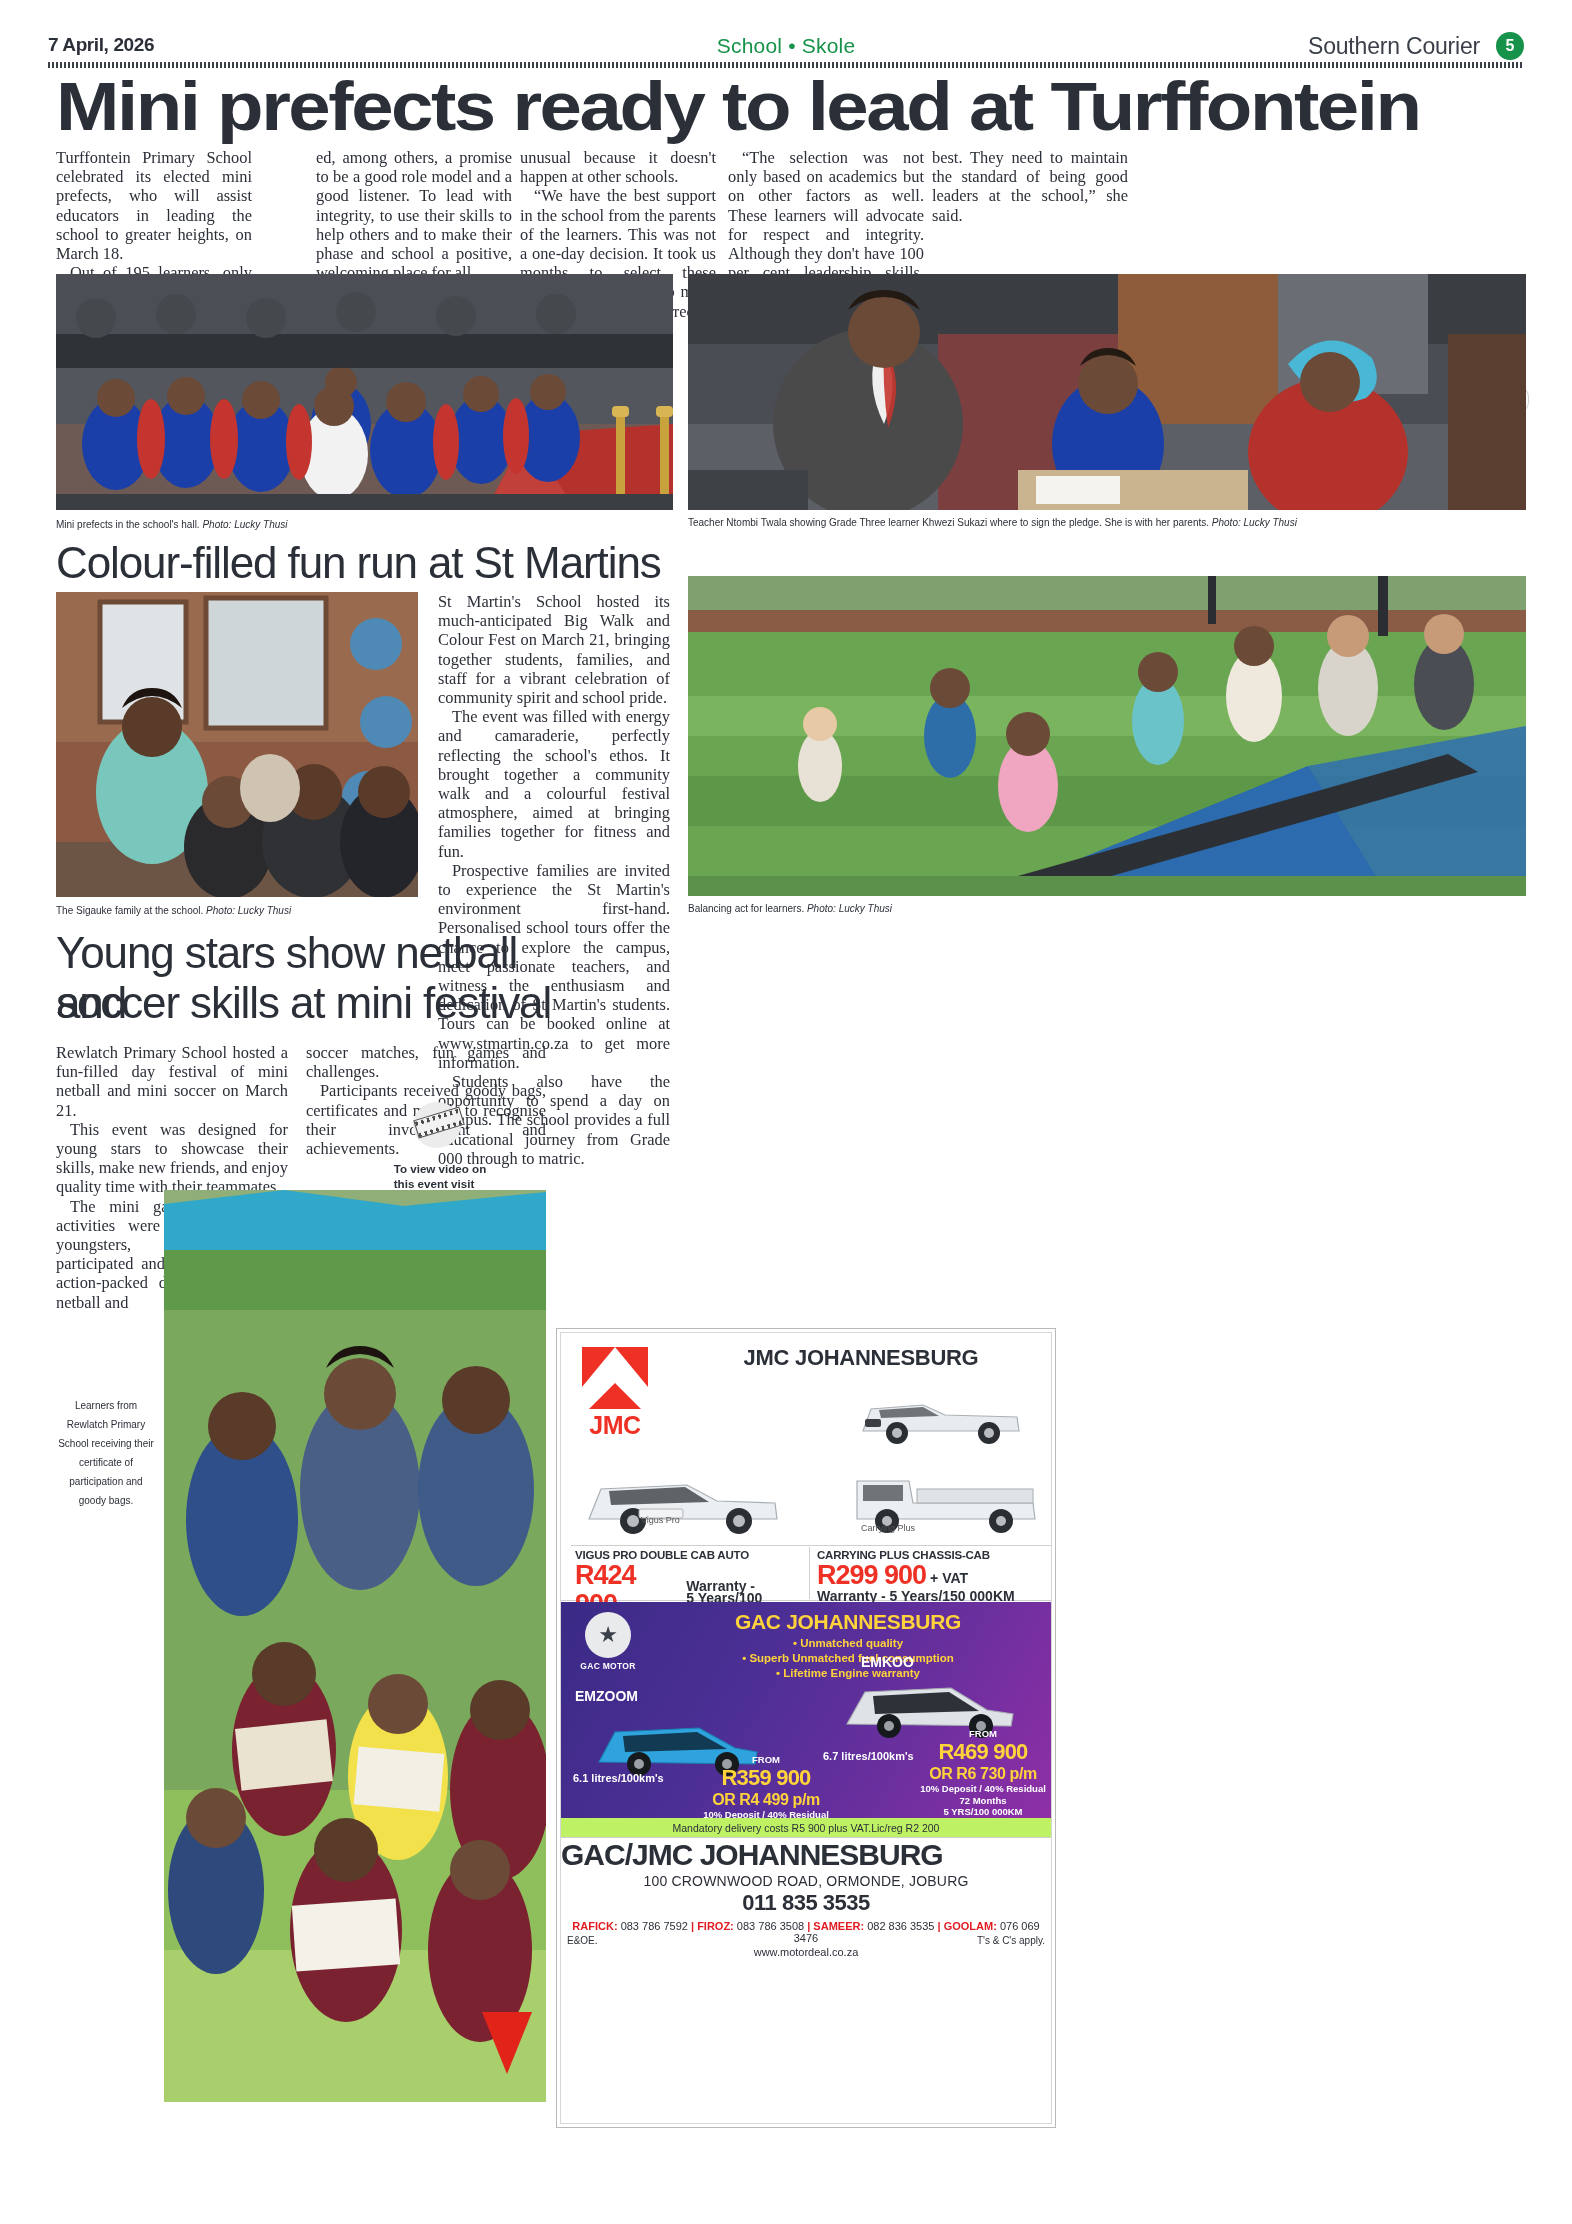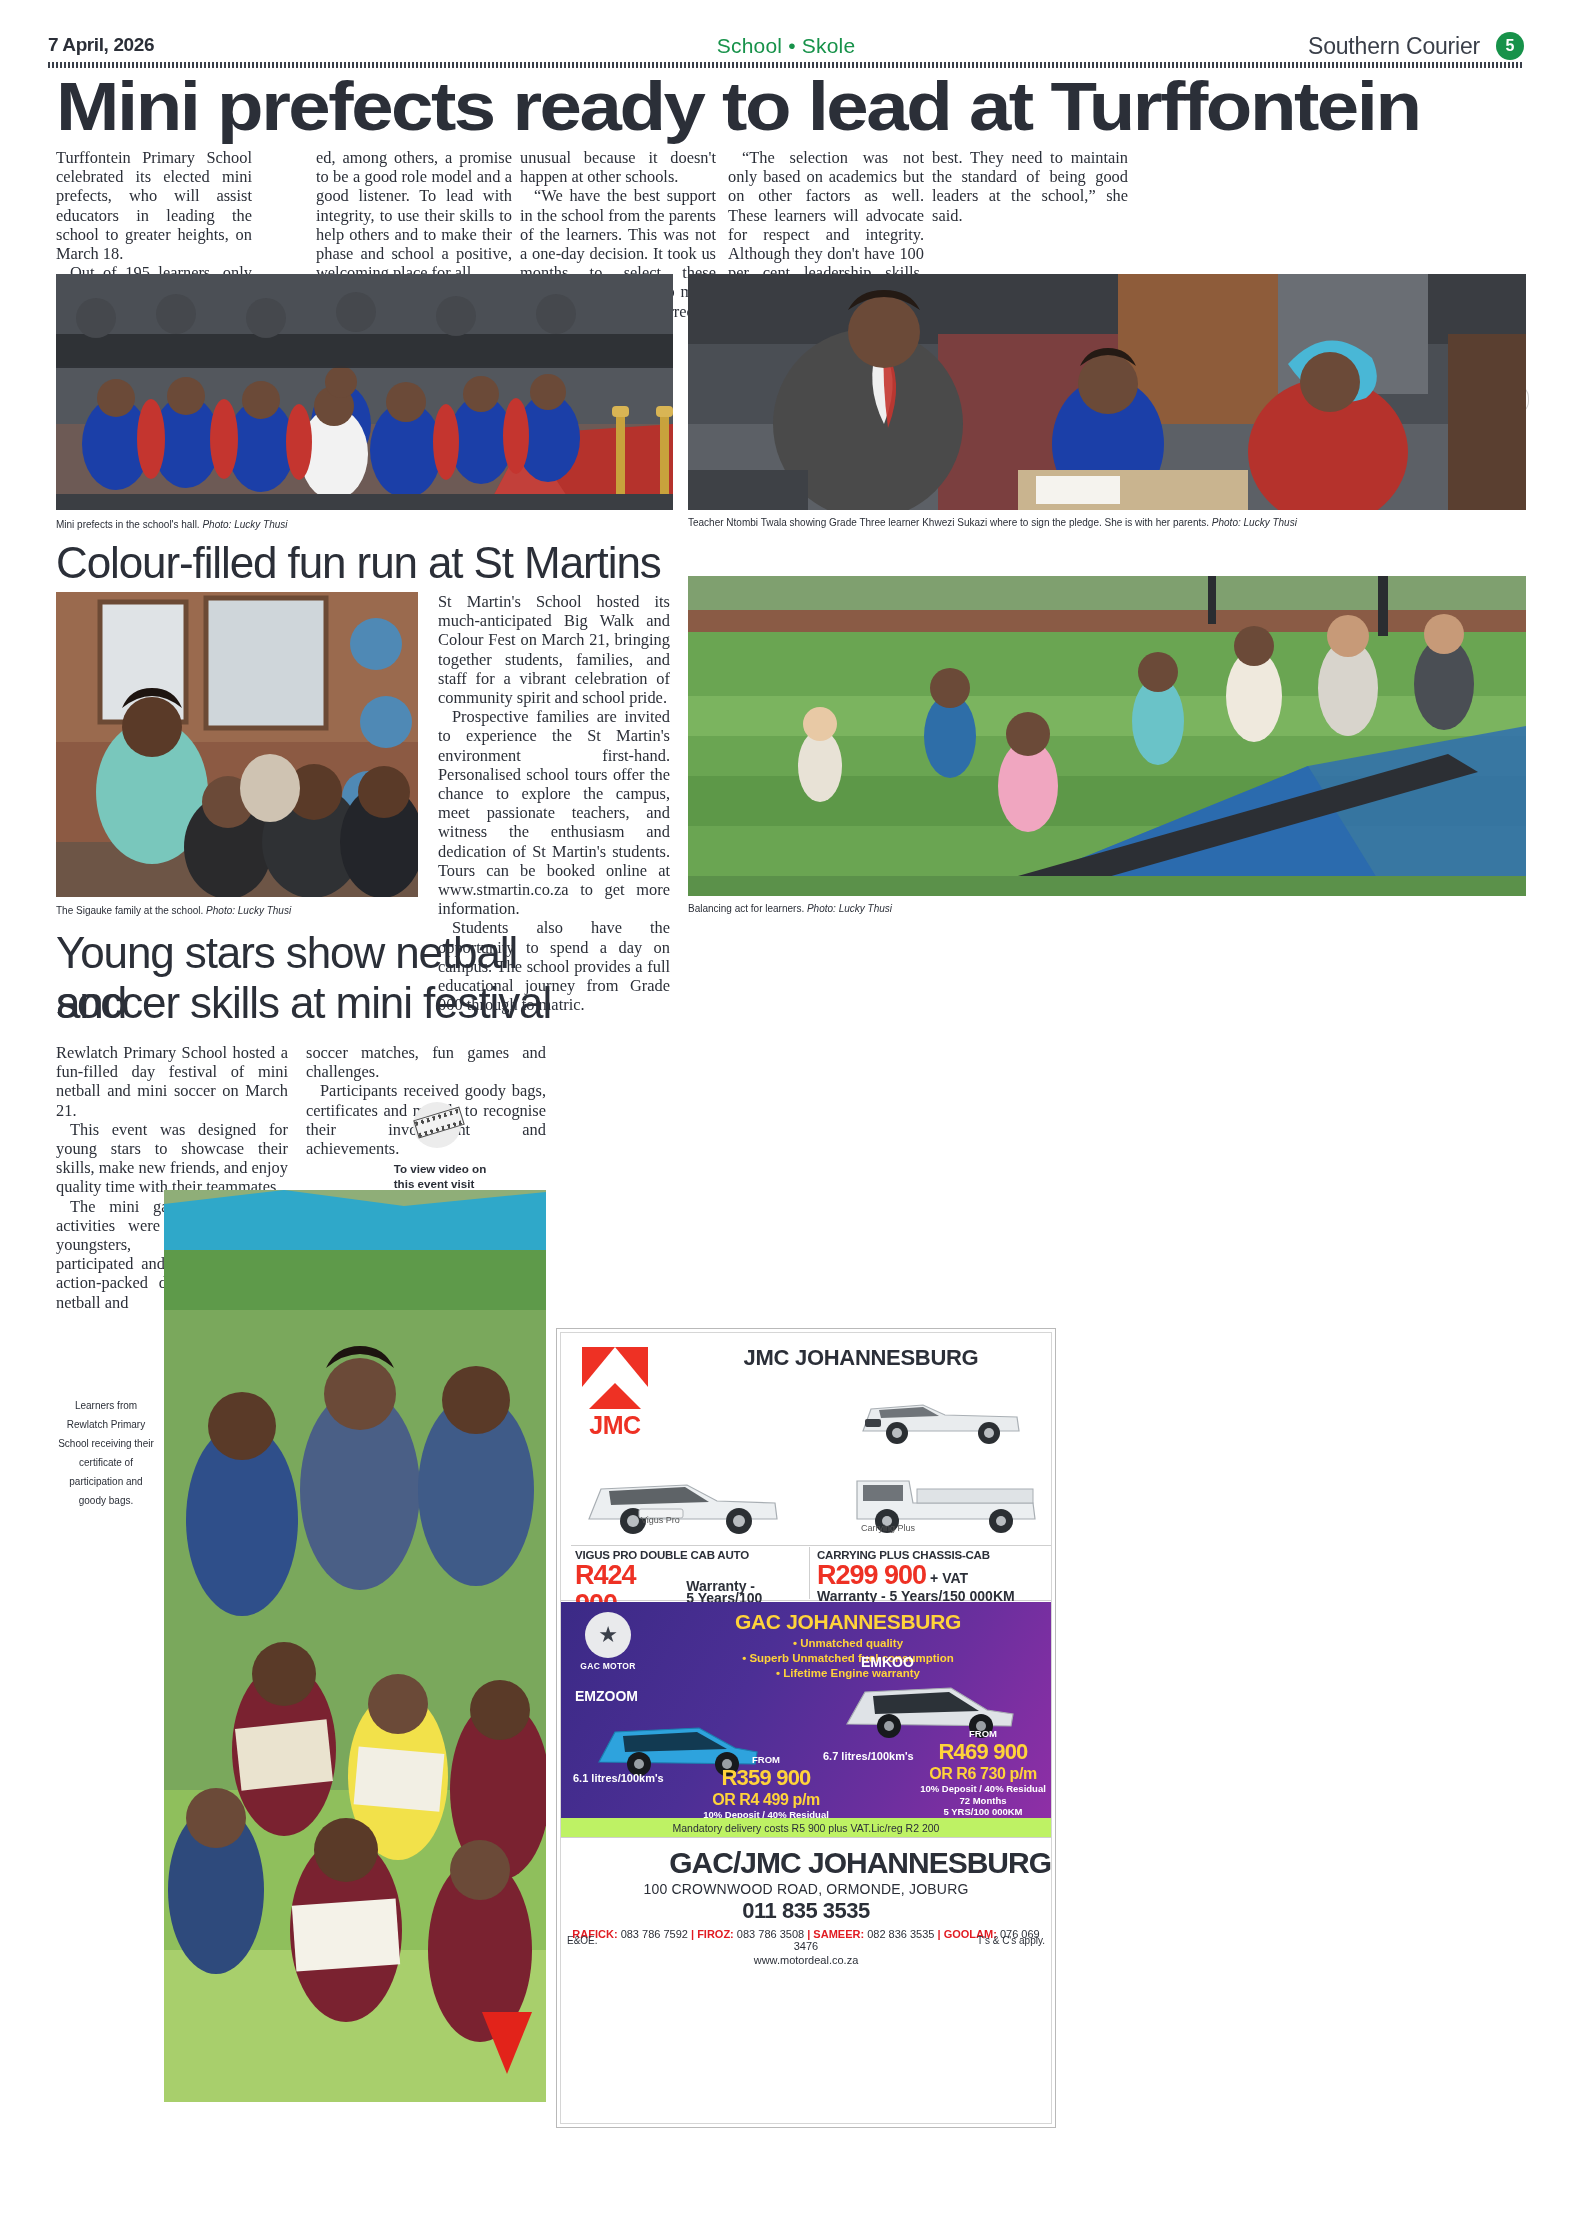--- a/index.html
+++ b/index.html
@@ -150,22 +150,22 @@
     color: #ffffff; }
   .gac-litres { font-family: "Liberation Sans", sans-serif; font-weight: 700; font-size: 11px;
     color: #ffffff; }
 
   .mandatory { position: absolute; left: 0; top: 485px; width: 100%; height: 20px;
     background: #bef264; border-bottom: 1px solid #cfcfcf;
     font-family: "Liberation Sans", sans-serif; font-size: 10.5px; color: #2b2f38;
     display: flex; align-items: center; justify-content: center; }
 
   .adfoot { position: absolute; left: 0; top: 505px; width: 100%; height: 110px; background: #fff; }
-  .af-title { text-align: right; font-family: "Liberation Sans", sans-serif; font-weight: 700;
-    font-size: 30px; color: #2b2f38; letter-spacing: -1px; margin-top: 8px; }
+  .af-title { text-align: left; font-family: "Liberation Sans", sans-serif; font-weight: 700;
+    font-size: 30px; color: #2b2f38; letter-spacing: -1px; }
   .af-addr { text-align: center; font-family: "Liberation Sans", sans-serif; font-size: 14px;
     color: #2b2f38; letter-spacing: 0.2px; margin-top: 1px; }
   .af-phone { text-align: center; font-family: "Liberation Sans", sans-serif; font-weight: 700;
     font-size: 22px; color: #2b2f38; letter-spacing: -0.5px; margin-top: 1px; }
   .af-contacts { text-align: center; font-family: "Liberation Sans", sans-serif;
     font-size: 11px; color: #2b2f38; margin-top: 4px; }
   .af-contacts b { color: #e11b22; }
   .af-web { text-align: center; font-family: "Liberation Sans", sans-serif; font-size: 11px;
     color: #2b2f38; margin-top: 2px; }
   .af-eoe { position: absolute; left: 6px; bottom: 2px; font-family: "Liberation Sans", sans-serif;
@@ -350,20 +350,21 @@
       <ellipse cx="214" cy="196" rx="30" ry="34" fill="#cfc3b2"></ellipse>
     </svg>
   </div>
   <div class="caption" style="left:56px; top:903px; width:362px;">
     <span>The Sigauke family at the school.</span>
     <i>Photo: Lucky Thusi</i>
   </div>
 
   <div class="bodytxt" style="left:438px; top:592px; width:232px;">
     <p class="first">St Martin's School hosted its much-anticipated Big Walk and Colour Fest on March 21, bringing together students, families, and staff for a vibrant celebration of community spirit and school pride.</p>
+    <p>The event was filled with energy and camaraderie, perfectly reflecting the school's ethos. It brought together a community walk and a colourful festival atmosphere, aimed at bringing families together for fitness and fun.</p>
     <p>Prospective families are invited to experience the St Martin's environment first-hand. Personalised school tours offer the chance to explore the campus, meet passionate teachers, and witness the enthusiasm and dedication of St Martin's students. Tours can be booked online at www.stmartin.co.za to get more information.</p>
     <p>Students also have the opportunity to spend a day on campus. The school provides a full educational journey from Grade 000 through to matric.</p>
   </div>
 
   <div class="photo" style="left:688px; top:576px; width:838px; height:320px;">
     <svg class="ph-sky" viewBox="0 0 838 320" preserveAspectRatio="none">
       <rect width="838" height="320" fill="#5e9a4a"></rect>
       <rect x="0" y="0" width="838" height="40" fill="#7fa06f"></rect>
       <rect x="0" y="34" width="838" height="26" fill="#8a5b45"></rect>
       <rect x="0" y="56" width="838" height="264" fill="#6aa552"></rect>

